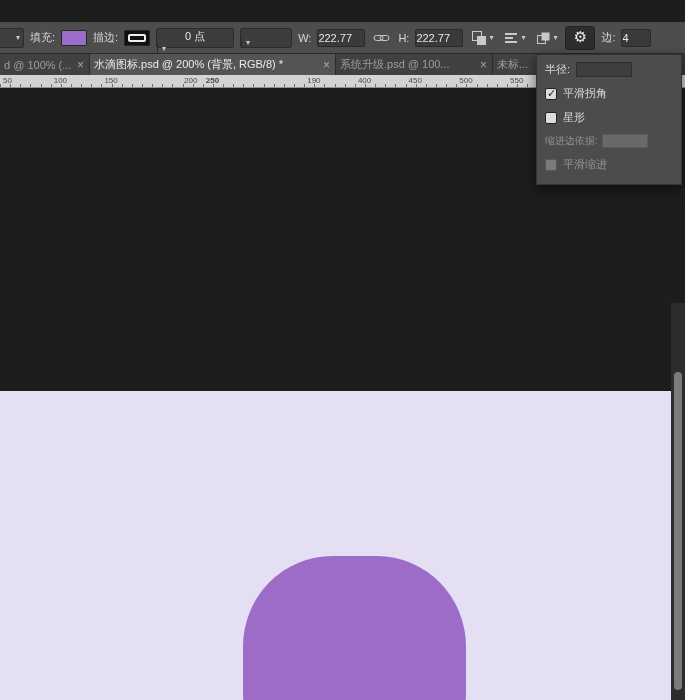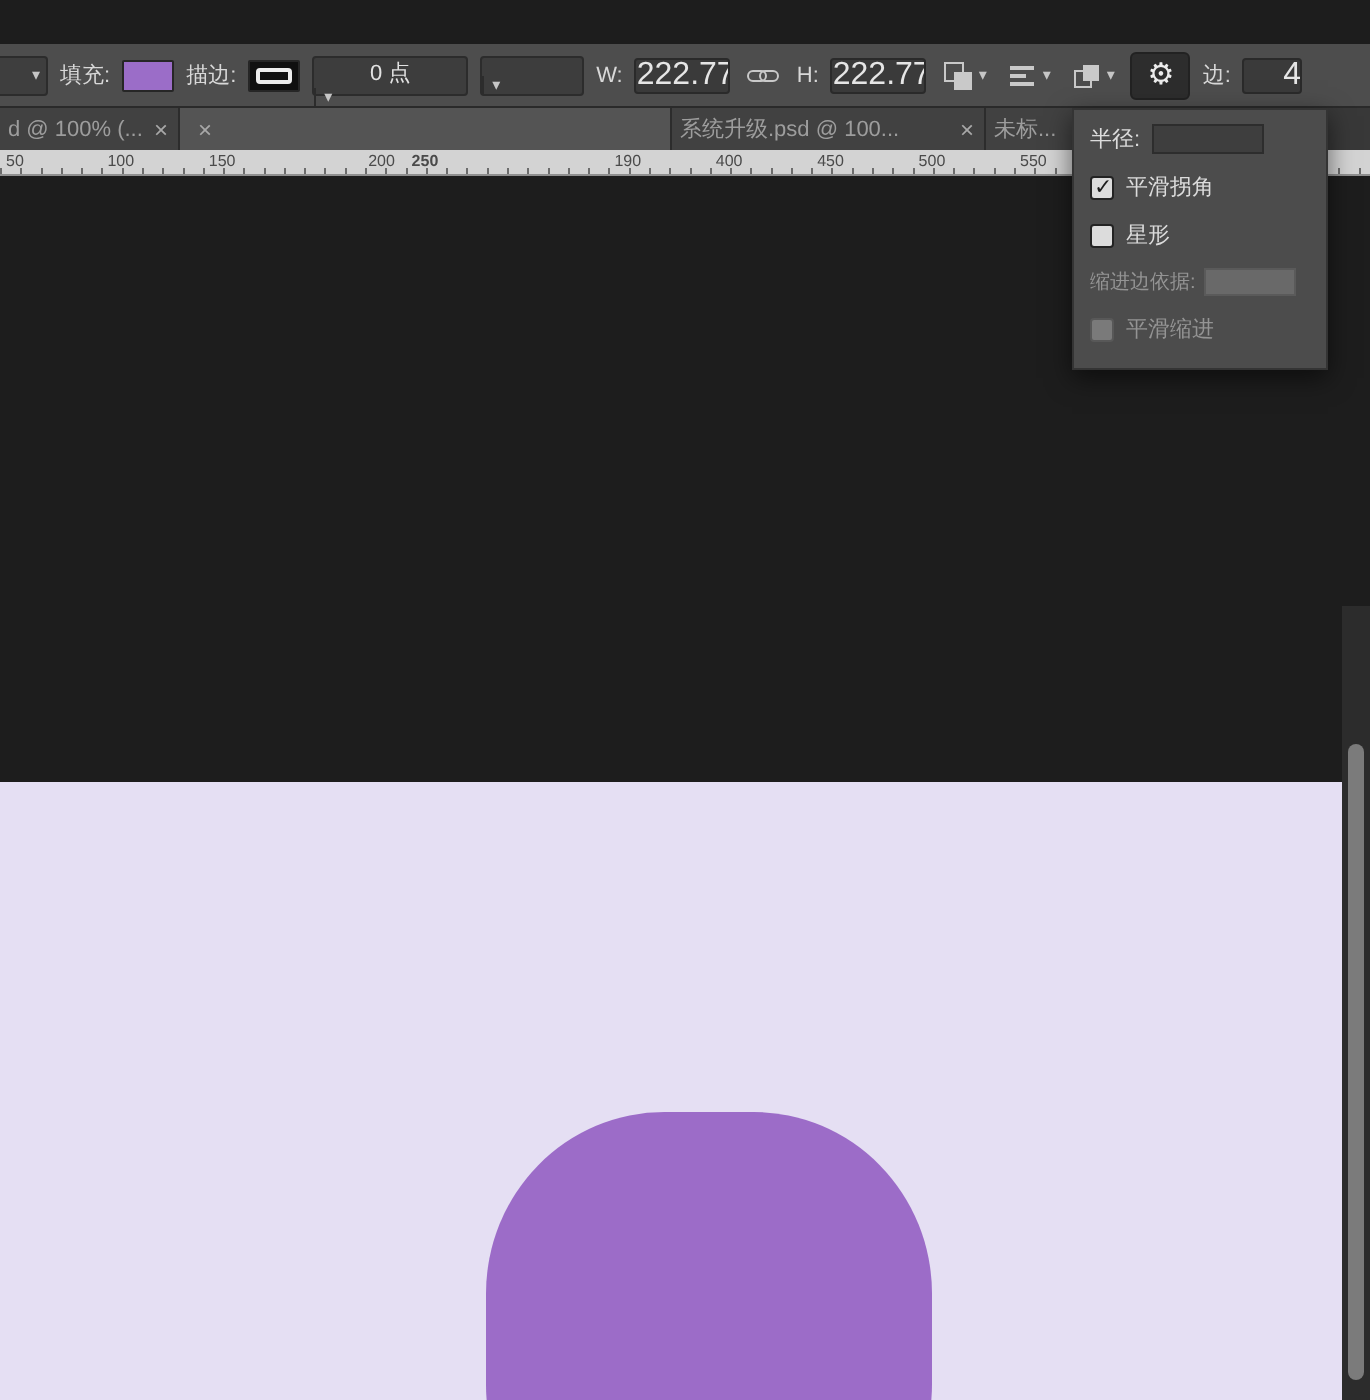--- a/index.html
+++ b/index.html
@@ -25,21 +25,21 @@
     border:2px solid #ededed; border-radius:2px; }
   .select { height:20px; background:#3d3d3d; border:1px solid #2c2c2c; border-radius:2px;
     display:flex; align-items:center;flex-direction:column; }
   .select-text { padding:0 6px; color:#e2e2e2; flex:1; }
   .select-arrow { width:13px; align-self:stretch; border-left:1px solid #2c2c2c;
     display:flex; align-items:center; justify-content:center; font-size:8px; color:#c6c6c6; }
   .sw-select { width:78px; }
   .ss-select { width:52px; }
   .stroke-line { width:24px; height:2px; background:#ececec; margin:0 auto; }
   .field { background:#3a3a3a; border:1px solid #2a2a2a; border-radius:2px; color:#e6e6e6;
-    font-size:16px; height:18px; text-align:right; font-family:inherit; }
+    font-size:11px; height:18px; text-align:left; font-family:inherit; }
   .wh-field { width:48px; }
   .sides-field { width:30px; }
   .icon-btn { display:flex; align-items:center; gap:2px; padding:2px 2px; border-radius:2px; }
   .icon-btn svg { display:block; }
   .gear-btn { width:30px; height:24px; background:#2d2d2d; border:1px solid #222; border-radius:3px;
     display:flex; align-items:center; justify-content:center; }
   .gear-glyph { font-size:15px; color:#ececec; font-family:"DejaVu Sans",sans-serif; line-height:1; }
 
   
   .tab-bar { position:absolute; left:0; top:54px; width:685px; height:21px; background:#383838;
@@ -66,21 +66,21 @@
   .canvas { position:absolute; left:0; top:303px; width:671px; height:397px; background:#e5dff3; }
   .shape { position:absolute; left:243px; top:165px; width:223px; height:227px;
     background:#9c6cc8; border-radius:40%; }
 
   
   .scrollbar { position:absolute; right:0; top:303px; width:14px; height:397px; background:#2c2c2c; }
   .scroll-thumb { position:absolute; left:3px; top:69px; width:8px; height:318px;
     background:#7b7b7b; border-radius:5px; }
 
   
-  .popup { position:absolute; left:536px; top:54px; width:128px; background:#4c4c4c;
+  .popup { position:absolute; left:536px; top:54px; width:146px; background:#4c4c4c;
     border:1px solid #343434; box-shadow:0 4px 12px rgba(0,0,0,.55); z-index:20;
     padding:7px 8px 12px; color:#dcdcdc; font-size:11px; }
   .popup-row { display:flex; align-items:center; margin-bottom:9px; }
   .popup-row:last-child { margin-bottom:0; }
   .radius-input { width:56px; height:15px; background:#3e3e3e; border:1px solid #2d2d2d;
     margin-left:6px; color:#eee; font-size:11px; font-family:inherit; }
   .checkbox { width:12px; height:12px; background:#dcdcdc; border:1px solid #232323;
     border-radius:2px; margin-right:6px; position:relative; flex:0 0 12px; }
   .checkbox.checked::after { content:"\2713"; position:absolute; left:1px; top:-2px;
     font-size:11px; font-weight:bold; color:#1c1c1c; }
@@ -152,20 +152,21 @@
     <span class="opt-label">边:</span>
     <input class="field sides-field" value="4" style="">
   </div>
 
   <div class="tab-bar">
       <div class="tab">
         <span class="tab-label">d @ 100% (...</span>
         <span class="tab-close">×</span>
       </div>
       <div class="tab active">
+        <span class="tab-label">水滴图标.psd @ 200% (背景, RGB/8) *</span>
         <span class="tab-close">×</span>
       </div>
       <div class="tab">
         <span class="tab-label">系统升级.psd @ 100...</span>
         <span class="tab-close">×</span>
       </div>
       <div class="tab">
         <span class="tab-label">未标...</span>
       </div>
     </div>

